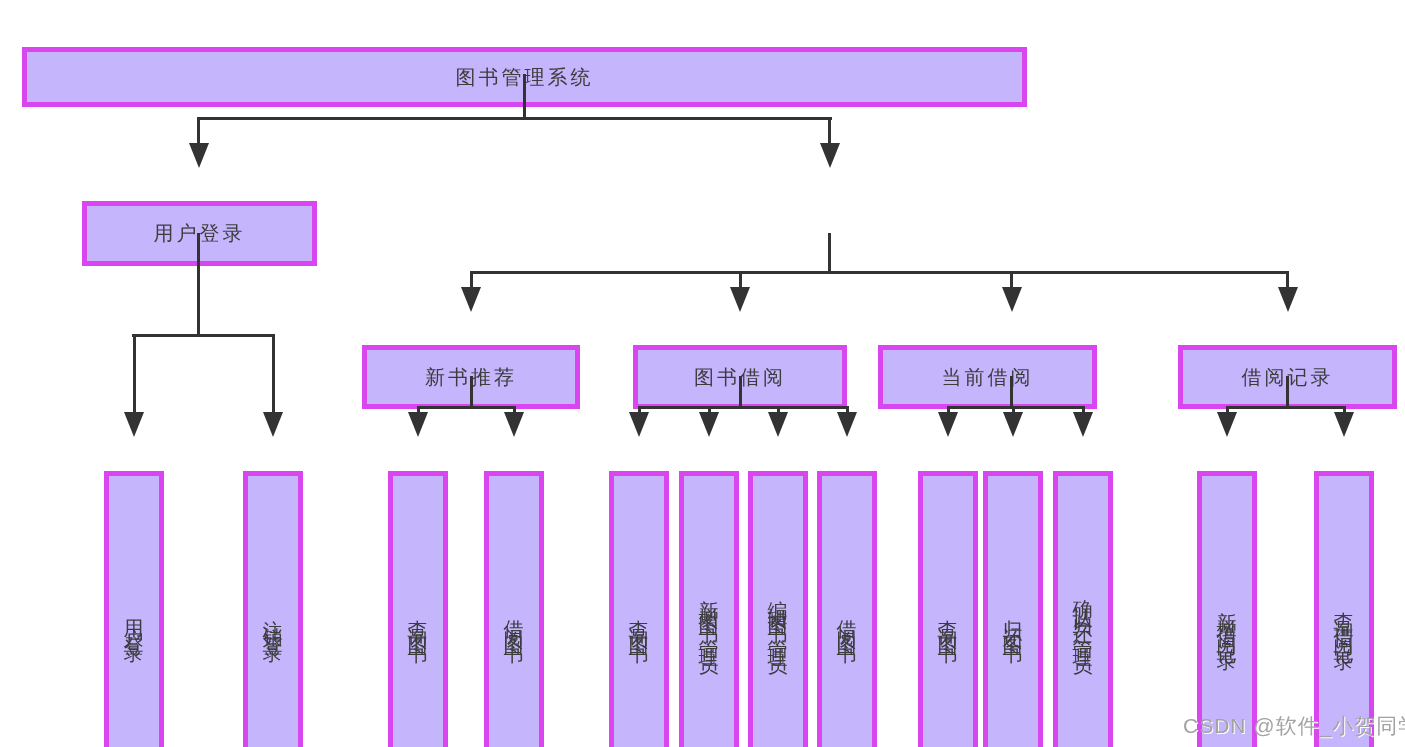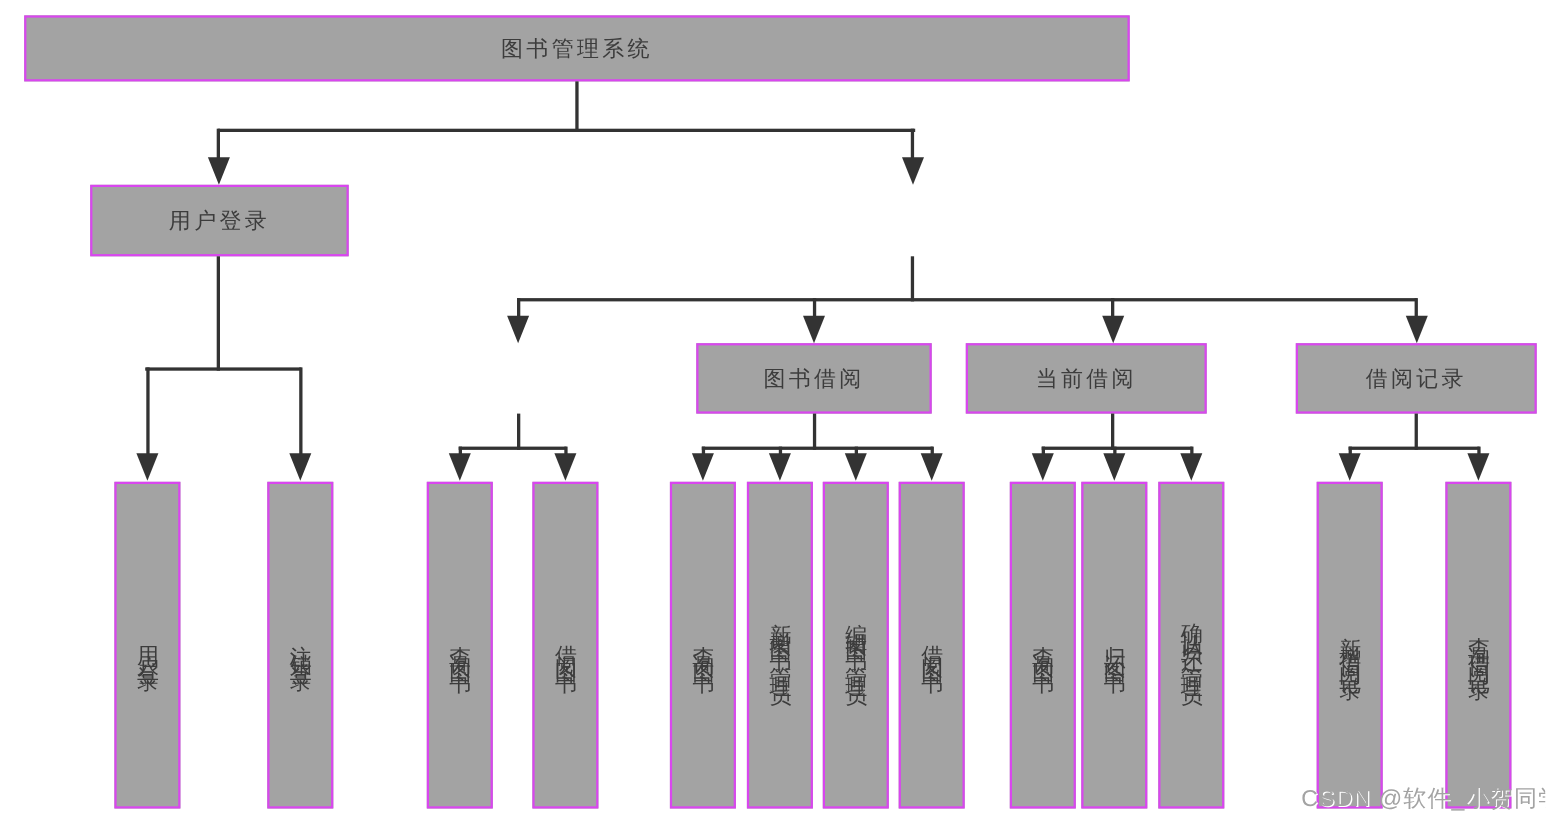--- a/index.html
+++ b/index.html
@@ -1,23 +1,23 @@
 <!DOCTYPE html>
 <html><head>
 <meta charset="utf-8">
 <style>
   html,body{margin:0;padding:0;background:#ffffff;}
   .canvas{
     position:relative;width:1405px;height:747px;background:#ffffff;overflow:hidden;
     font-family:"Liberation Sans","DejaVu Sans",sans-serif;color:#3c3c3c;
   }
   .node{
-    position:absolute;box-sizing:border-box;border:2px solid #d946ef;background:#a3a3a3;
+    position:absolute;box-sizing:border-box;border:5px solid #d946ef;background:#c4b5fd;
     display:flex;align-items:center;justify-content:center;
-    font-size:20px;color:#3c3c3c;
+    font-size:20px;color:#3c3c3c;margin-top:33px;
   }
   .node.h .lbl{letter-spacing:3px;white-space:nowrap;}
   .node.v .lbl{
     writing-mode:vertical-rl;text-orientation:mixed;
     letter-spacing:8px;line-height:1;
   }
   .vl{position:absolute;width:3px;background:#333333;}
   .hl{position:absolute;height:3px;background:#333333;}
   .ar{
     position:absolute;width:0;height:0;
@@ -61,20 +61,23 @@
   <div class="hl" style="left:470px;top:271px;width:818px"></div>
   <div class="vl" style="left:470px;top:271px;height:19px"></div>
   <div class="vl" style="left:739px;top:271px;height:19px"></div>
   <div class="vl" style="left:1010px;top:271px;height:19px"></div>
   <div class="vl" style="left:1286px;top:271px;height:19px"></div>
   <div class="ar" style="left:461px;top:287px"></div>
   <div class="ar" style="left:730px;top:287px"></div>
   <div class="ar" style="left:1002px;top:287px"></div>
   <div class="ar" style="left:1278px;top:287px"></div>
 
+  <div class="node h" style="left:362px;top:312px;width:218px;height:64px">
+    <span class="lbl">新书推荐</span>
+  </div>
   <div class="node h" style="left:633px;top:312px;width:214px;height:64px">
     <span class="lbl">图书借阅</span>
   </div>
   <div class="node h" style="left:878px;top:312px;width:219px;height:64px">
     <span class="lbl">当前借阅</span>
   </div>
   <div class="node h" style="left:1178px;top:312px;width:219px;height:64px">
     <span class="lbl">借阅记录</span>
   </div>
 

